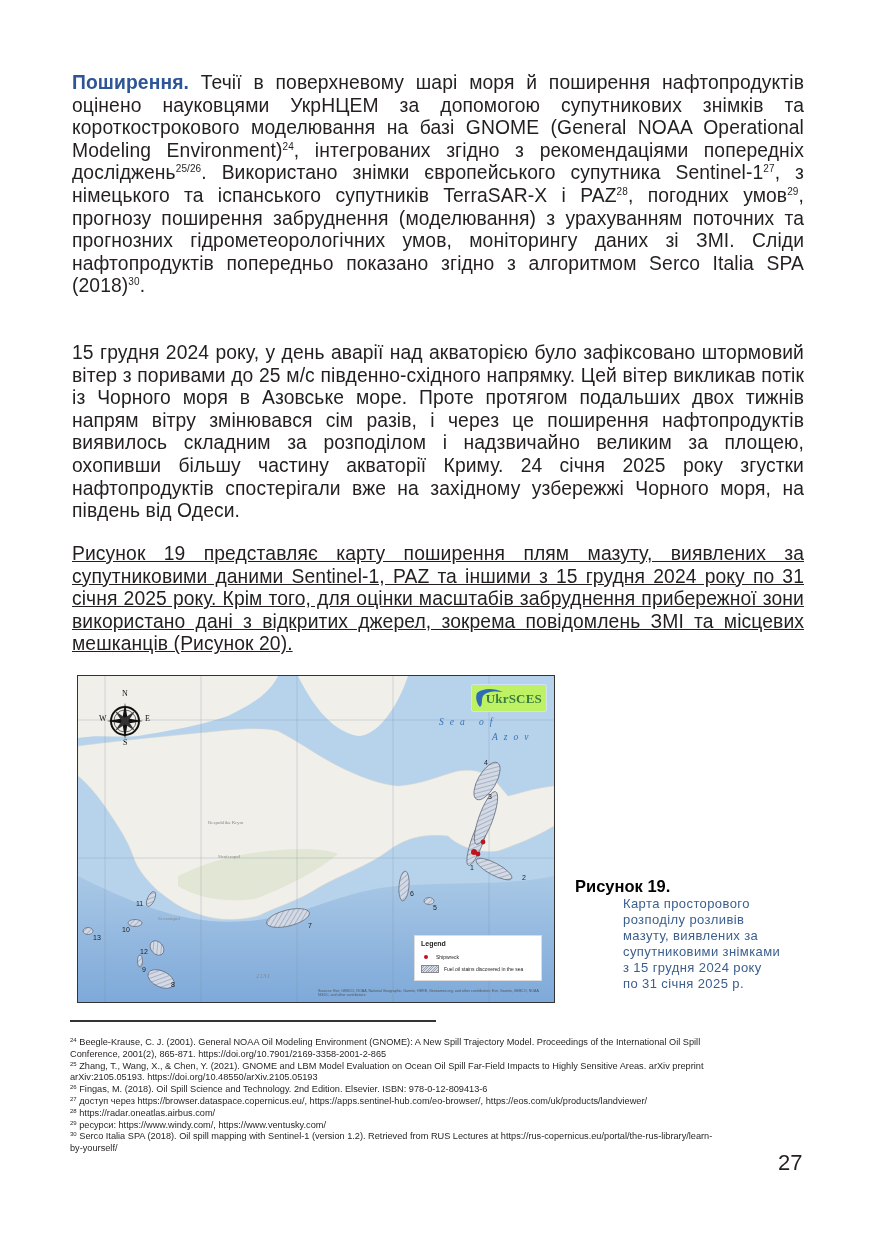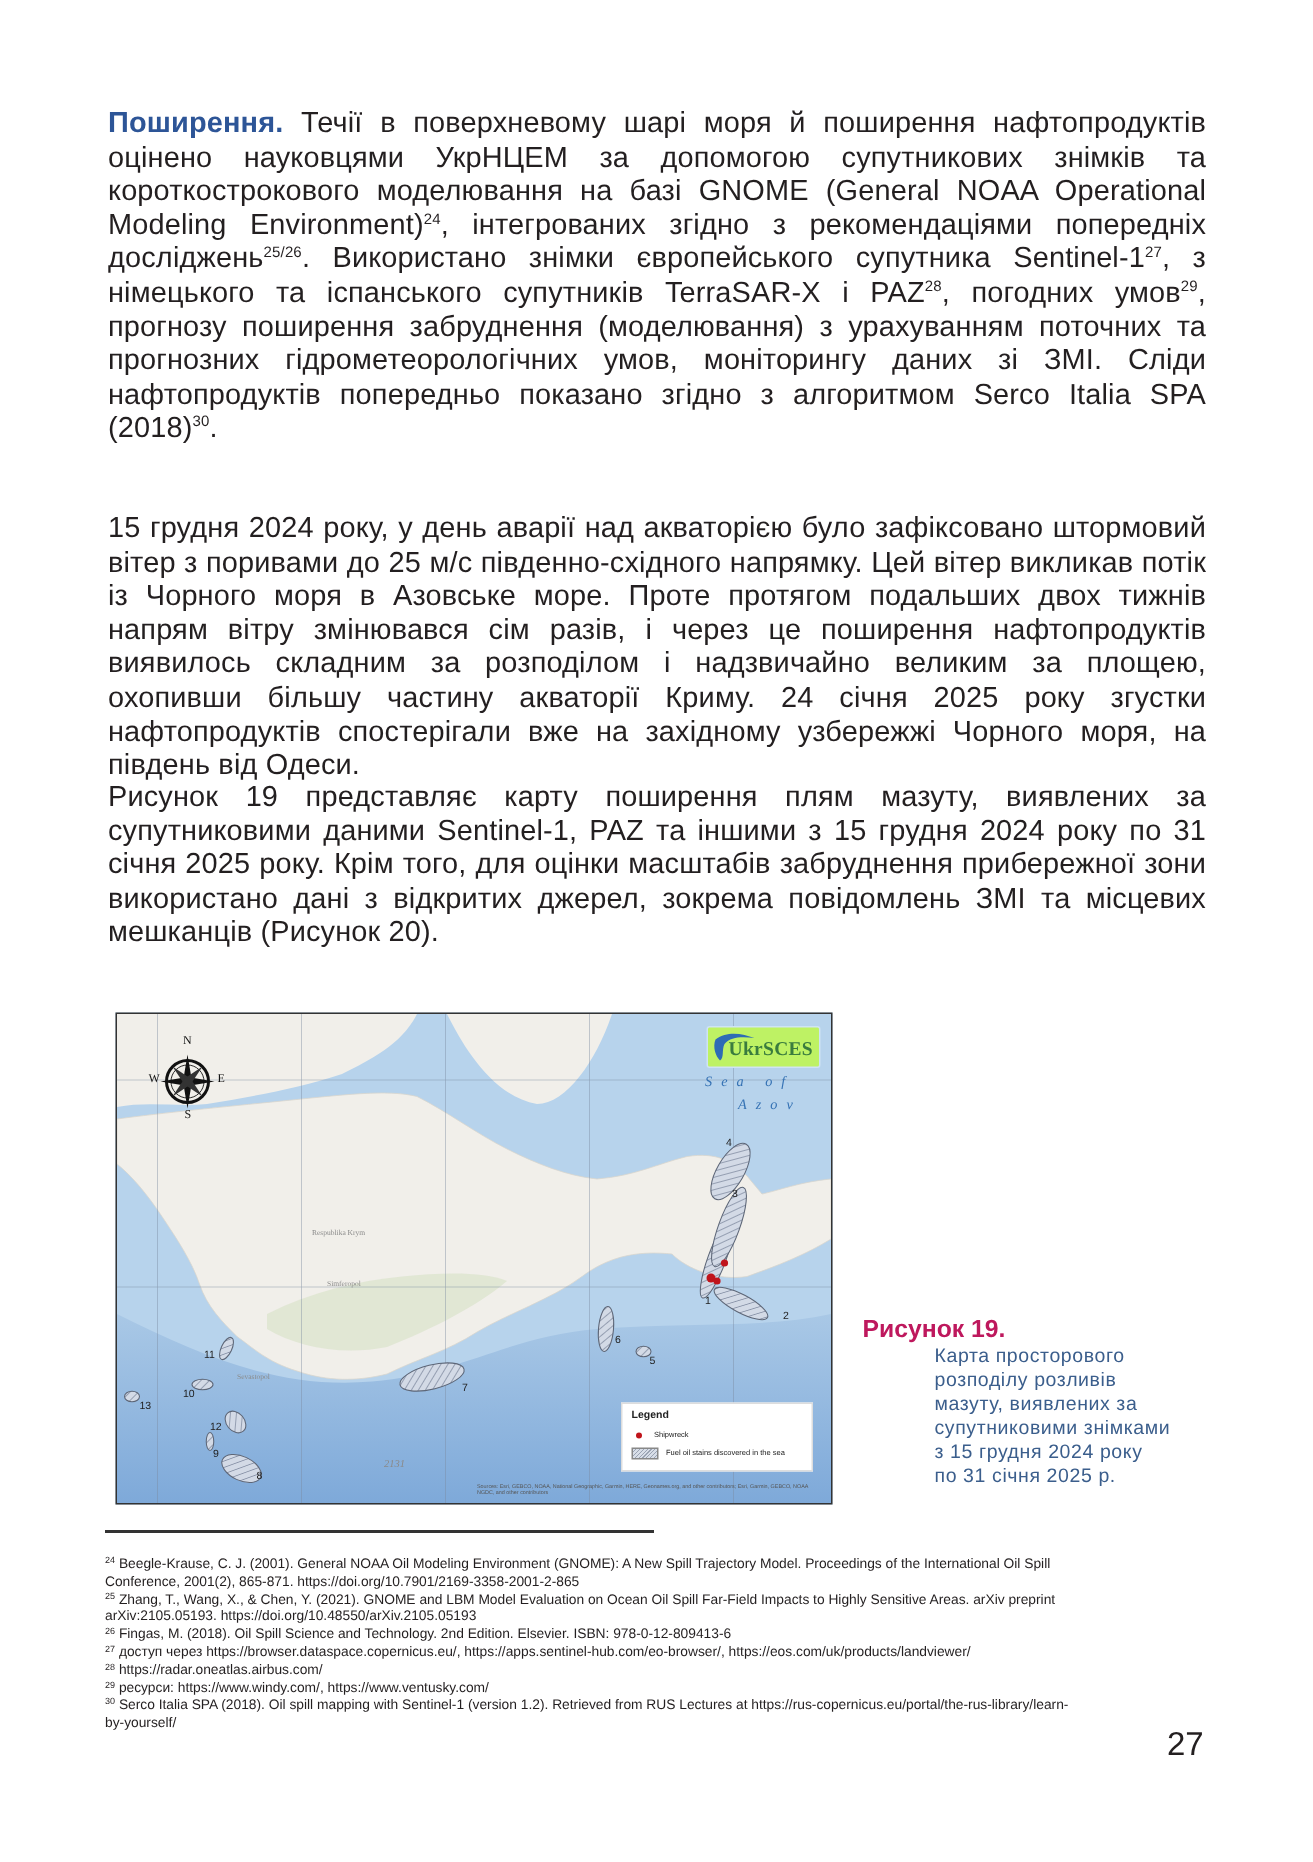--- a/index.html
+++ b/index.html
@@ -5,21 +5,21 @@
   html, body { margin: 0; padding: 0; background: #ffffff; }
   body { width: 875px; height: 1241px; position: relative; overflow: hidden;
          font-family: "Liberation Sans", "DejaVu Sans", sans-serif; color: #231f20; }
   .page { position: absolute; left: 0; top: 0; width: 820px; height: 1241px; }
   .para { position: absolute; left: 72px; width: 732px; font-size: 19.3px; line-height: 22.6px;
           text-align: justify; letter-spacing: 0.1px; color: #231f20; margin: 0; }
   .para .lead { color: #2d5597; font-weight: bold; }
   sup { font-size: 10px; line-height: 0; vertical-align: 7px; }
   #p1 { top: 72px; }
   #p2 { top: 342px; }
-  #p3 { top: 521px; }
+  #p3 { top: 543px; text-decoration: underline; }
 
   .map { position: absolute; left: 77px; top: 675px; width: 476px; height: 326px;
          border: 1.5px solid #333; overflow: hidden; background: #b7d3ec; }
   .map svg { position: absolute; left: 0; top: 0; }
 
   .logo { position: absolute; left: 471px; top: 684px; width: 74px; height: 26px; background: #bef264;
           border: 1px solid #cfe3f4; border-radius: 2px; }
   .logo .logo-text { position: absolute; right: 4px; top: 6px; font-family: "Liberation Serif", serif;
           font-weight: bold; font-size: 13px; color: #3a7c3e; letter-spacing: 0.2px; }
   .logo .wave { position: absolute; left: 3px; top: 2px; }
@@ -31,21 +31,21 @@
   .legend .row { position: absolute; left: 6px; font-size: 5px; color: #222; display: flex; align-items: center; gap: 5px; }
   .legend .dot { width: 4px; height: 4px; border-radius: 50%; background: #c0141b; margin-left: 3px; margin-right: 3px; }
   .legend .hatch { width: 16px; height: 6px; border: 0.6px solid #888;
         background: repeating-linear-gradient(135deg, #d8dee8 0 1.2px, #9aa3b3 1.2px 1.8px); }
   .attribution { position: absolute; left: 318px; top: 989px; font-size: 3.6px; line-height: 4.2px; color: #555; width: 230px; }
   .compass-label { position: absolute; font-family: "Liberation Serif", serif; font-size: 8px; color: #111; }
   .spill-num { position: absolute; font-size: 7px; color: #222; }
   .placename { position: absolute; font-size: 5px; color: #8a8a8a; font-family: "Liberation Serif", serif; text-align: center; }
 
   .caption { position: absolute; left: 575px; top: 876px; width: 220px; }
-  .caption .cap-title { font-weight: bold; font-size: 16.5px; color: #be185d; line-height: 20px; }
+  .caption .cap-title { font-weight: bold; font-size: 16.5px; color: #000000; line-height: 20px; }
   .caption .cap-text { font-size: 13px; line-height: 16px; color: #3b5e8c; letter-spacing: 0.4px; margin-left: 48px; }
 
   .fn-rule { position: absolute; left: 70px; top: 1020px; width: 366px; height: 2px; background: #333; }
   .footnotes { position: absolute; left: 70px; top: 1037px; width: 650px; font-size: 9.2px; line-height: 11.8px; color: #231f20; }
   .footnotes .fn { margin: 0; }
   .footnotes sup { font-size: 6px; vertical-align: 3px; }
   .page-number { position: absolute; left: 778px; top: 1150px; font-size: 22px; color: #231f20; }
 </style>
 </head>
 <body>
@@ -138,21 +138,21 @@
     <span class="spill-num" style="left:355px; top:228px;">5</span>
     <span class="spill-num" style="left:332px; top:214px;">6</span>
     <span class="spill-num" style="left:230px; top:246px;">7</span>
     <span class="spill-num" style="left:93px; top:305px;">8</span>
     <span class="spill-num" style="left:64px; top:290px;">9</span>
     <span class="spill-num" style="left:44px; top:250px;">10</span>
     <span class="spill-num" style="left:58px; top:224px;">11</span>
     <span class="spill-num" style="left:62px; top:272px;">12</span>
     <span class="spill-num" style="left:15px; top:258px;">13</span>
 
-    <span class="sea-label" style="left:392px; top:41px;font-style:italic;">Sea of</span>
+    <span class="sea-label" style="left:361px; top:41px;font-style:italic;">Sea of</span>
     <span class="sea-label" style="left:390px; top:56px;margin-left:24px;">Azov</span>
   </div>
 
   <div class="logo">
     <svg class="wave" width="30" height="22" viewBox="0 0 30 22">
       <path d="M2,6 C10,0 20,2 28,5 C20,4 12,4 8,9 C6,13 8,18 5,20 C2,17 0,11 2,6 Z" fill="#2e6cb5"></path>
     </svg>
     <span class="logo-text">UkrSCES</span>
   </div>
 

